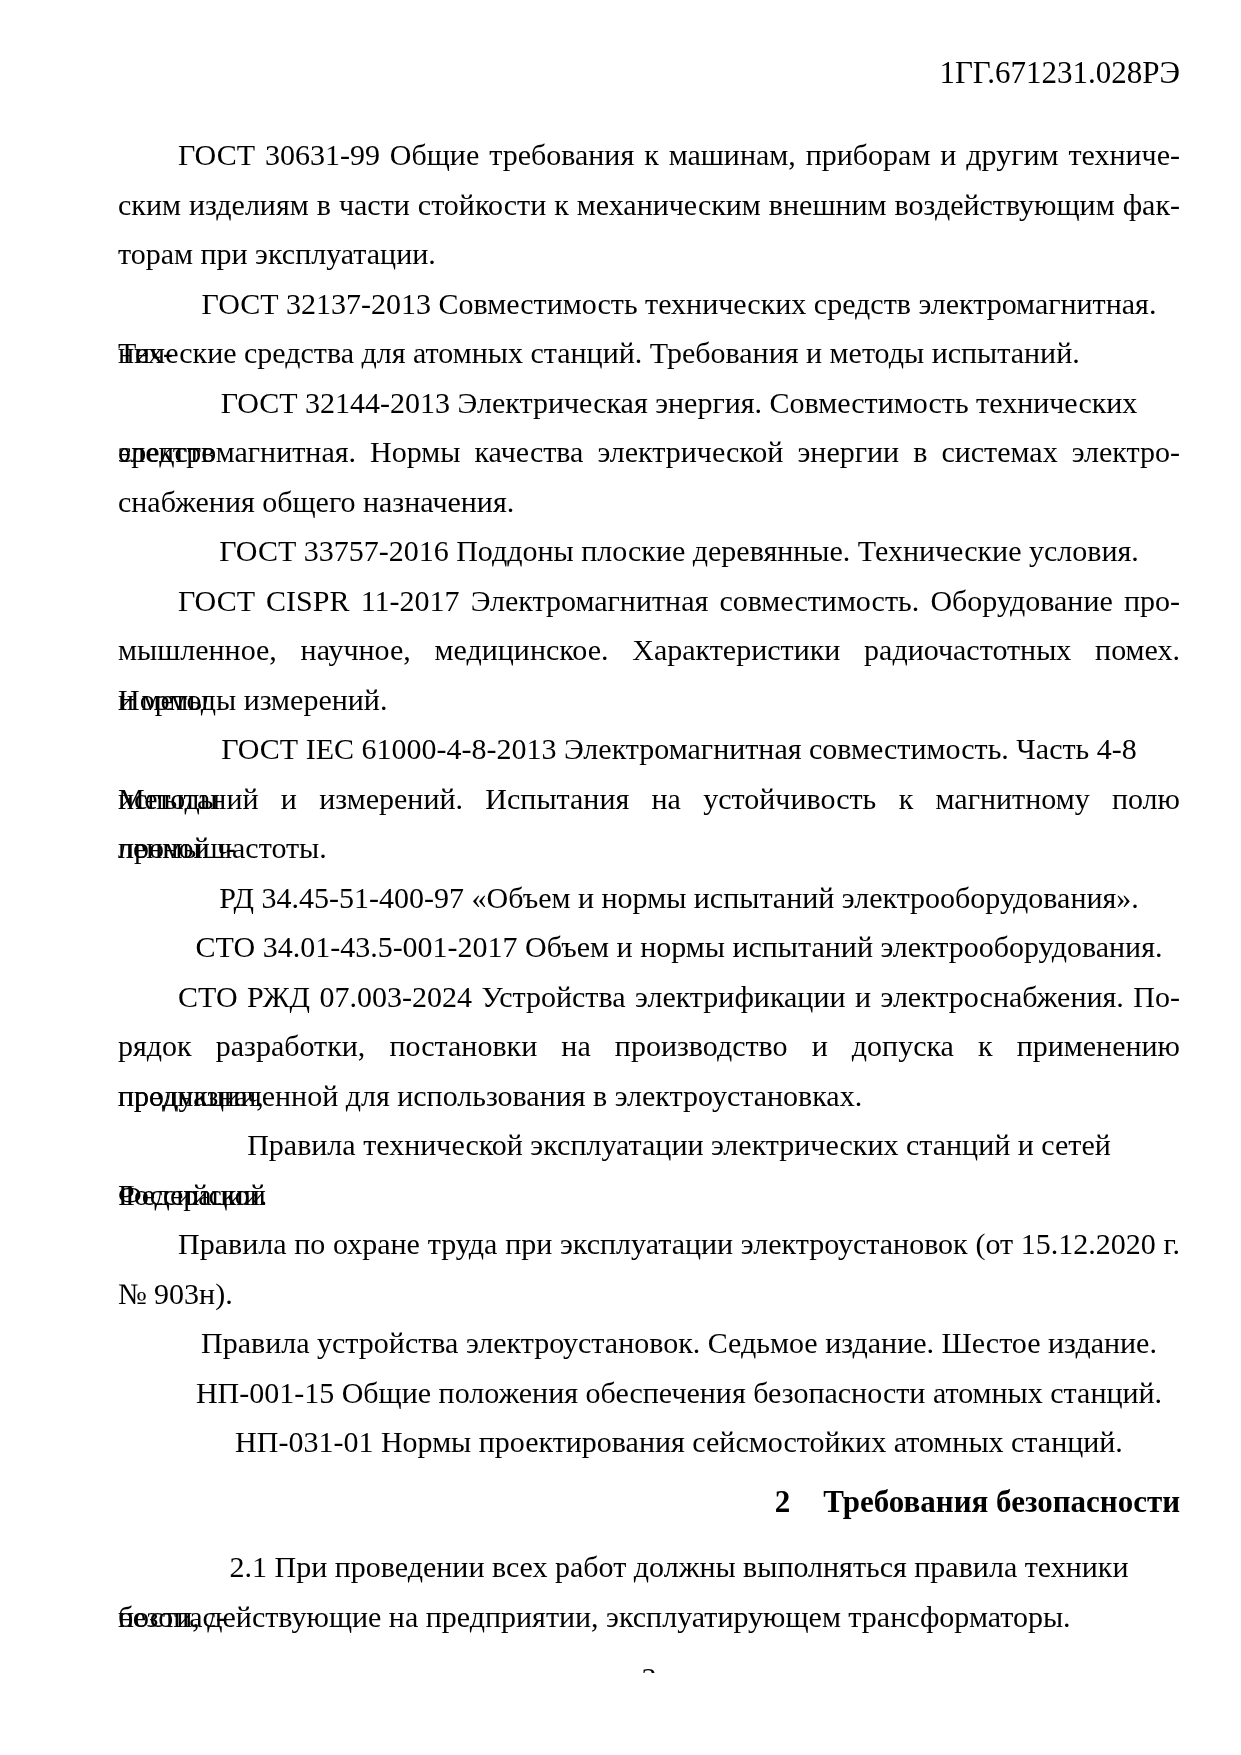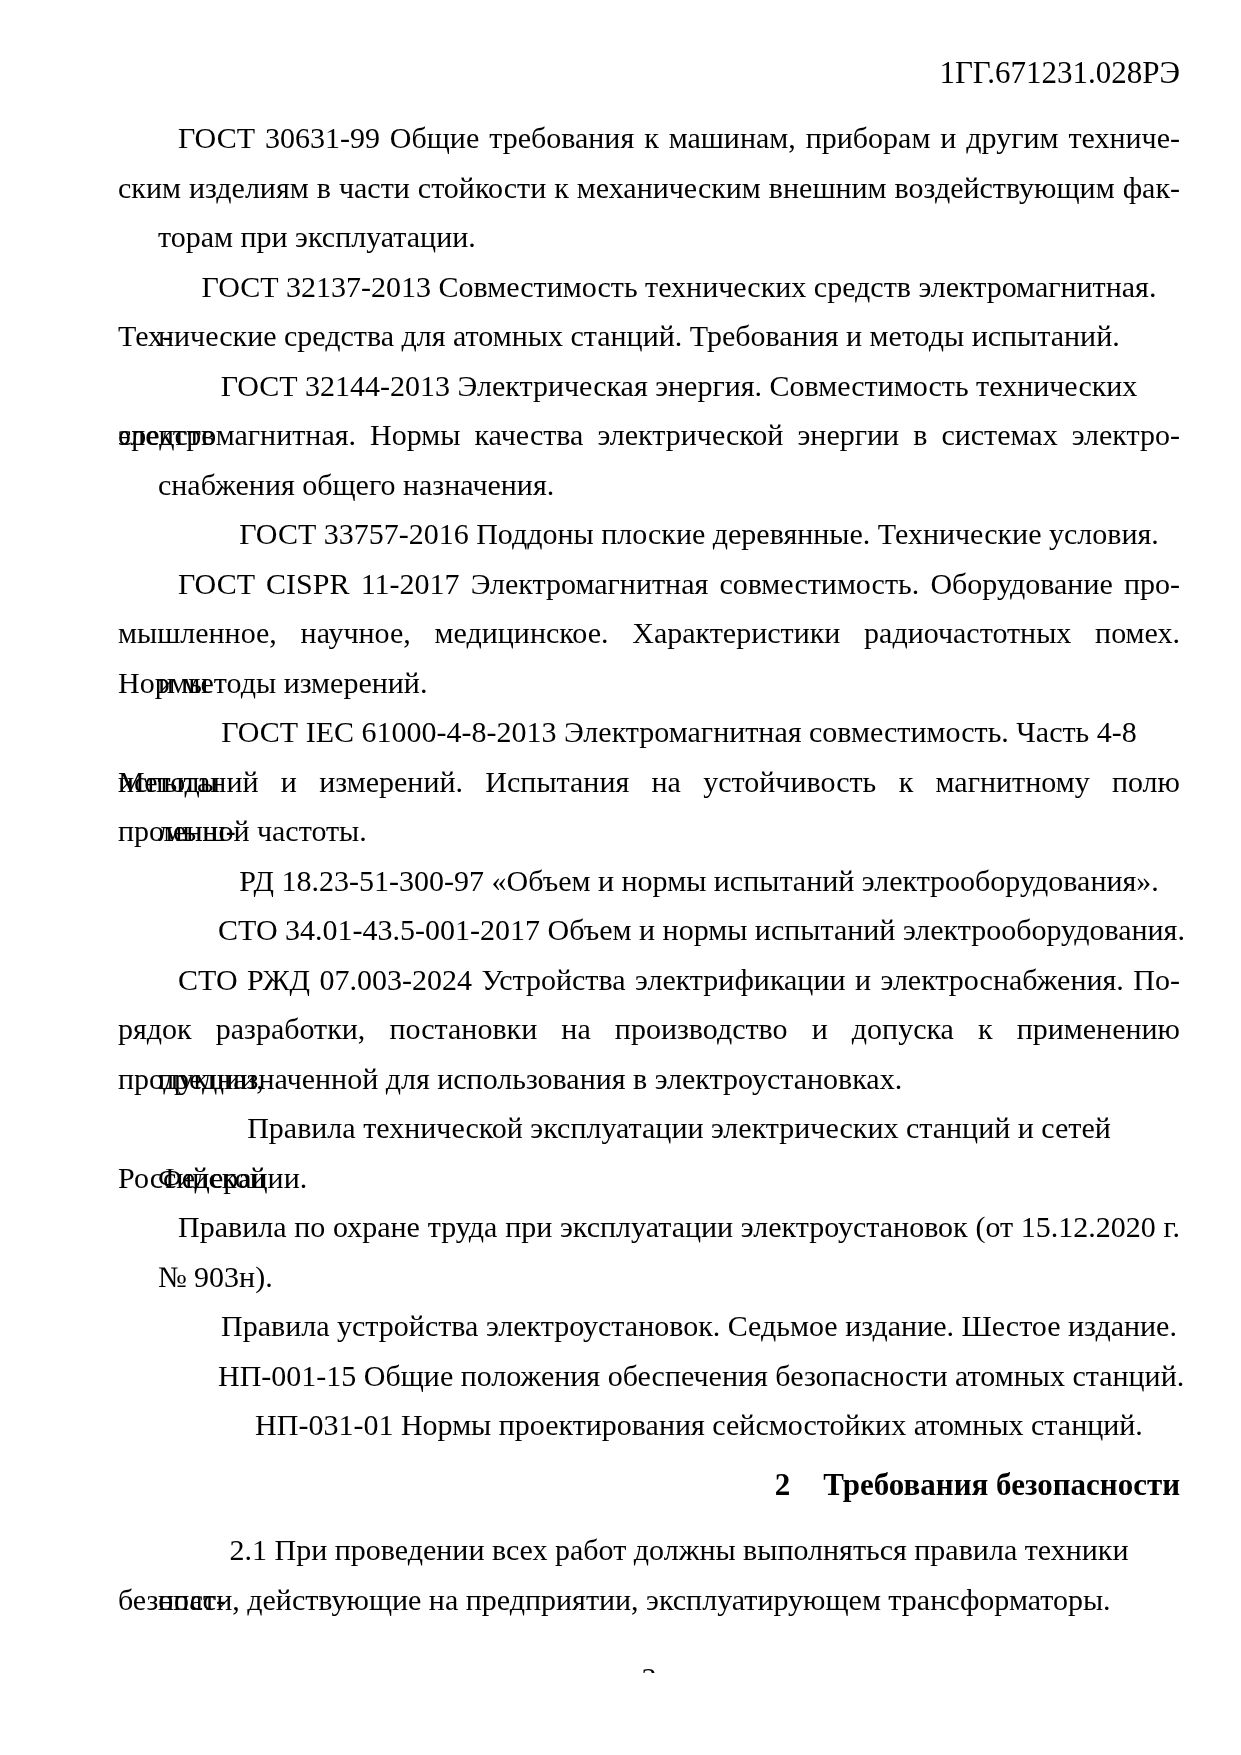--- a/index.html
+++ b/index.html
@@ -20,39 +20,38 @@
     position: absolute;
     top: 54px;
     right: 61px;
     font-size: 31px;
     line-height: 38px;
     white-space: nowrap;
   }
   .document-body {
     position: absolute;
     left: 118px;
-    top: 113px;
+    top: 130px;
     width: 1062px;
   }
   .line {
     height: 49.5px;
     line-height: 49.5px;
     font-size: 30px;
     white-space: nowrap;
     overflow: visible;
   }
   .line.just {
     white-space: normal;
     text-align: justify;
     text-align-last: justify;
     text-justify: inter-word;
   }
   .line.end {
     text-align: left;
-    margin-left: 40px;
   }
   .line.first {
     text-indent: 60px;
     text-align: center;
   }
   .heading {
     height: 49.5px;
     line-height: 49.5px;
     margin-top: 10px;
     margin-bottom: 16px;
@@ -88,21 +87,21 @@
       <div class="line just first">ГОСТ 32144-2013 Электрическая энергия. Совместимость технических средств</div>
       <div class="line just">электромагнитная. Нормы качества электрической энергии в системах электро-</div>
       <div class="line end">снабжения общего назначения.</div>
       <div class="line end first">ГОСТ 33757-2016 Поддоны плоские деревянные. Технические условия.</div>
       <div class="line just first">ГОСТ CISPR 11-2017 Электромагнитная совместимость. Оборудование про-</div>
       <div class="line just">мышленное, научное, медицинское. Характеристики радиочастотных помех. Нормы</div>
       <div class="line end">и методы измерений.</div>
       <div class="line just first">ГОСТ IEC 61000-4-8-2013 Электромагнитная совместимость. Часть 4-8 Методы</div>
       <div class="line just">испытаний и измерений. Испытания на устойчивость к магнитному полю промыш-</div>
       <div class="line end">ленной частоты.</div>
-      <div class="line end first">РД 18.23-51-300-97 «Объем и нормы испытаний электрооборудования».</div>
+      <div class="line end first">РД 34.45-51-400-97 «Объем и нормы испытаний электрооборудования».</div>
       <div class="line end first">СТО 34.01-43.5-001-2017 Объем и нормы испытаний электрооборудования.</div>
       <div class="line just first">СТО РЖД 07.003-2024 Устройства электрификации и электроснабжения. По-</div>
       <div class="line just">рядок разработки, постановки на производство и допуска к применению продукции,</div>
       <div class="line end">предназначенной для использования в электроустановках.</div>
       <div class="line just first">Правила технической эксплуатации электрических станций и сетей Российской</div>
       <div class="line end">Федерации.</div>
       <div class="line just first">Правила по охране труда при эксплуатации электроустановок (от 15.12.2020 г.</div>
       <div class="line end">№ 903н).</div>
       <div class="line end first">Правила устройства электроустановок. Седьмое издание. Шестое издание.</div>
       <div class="line end first">НП-001-15 Общие положения обеспечения безопасности атомных станций.</div>

